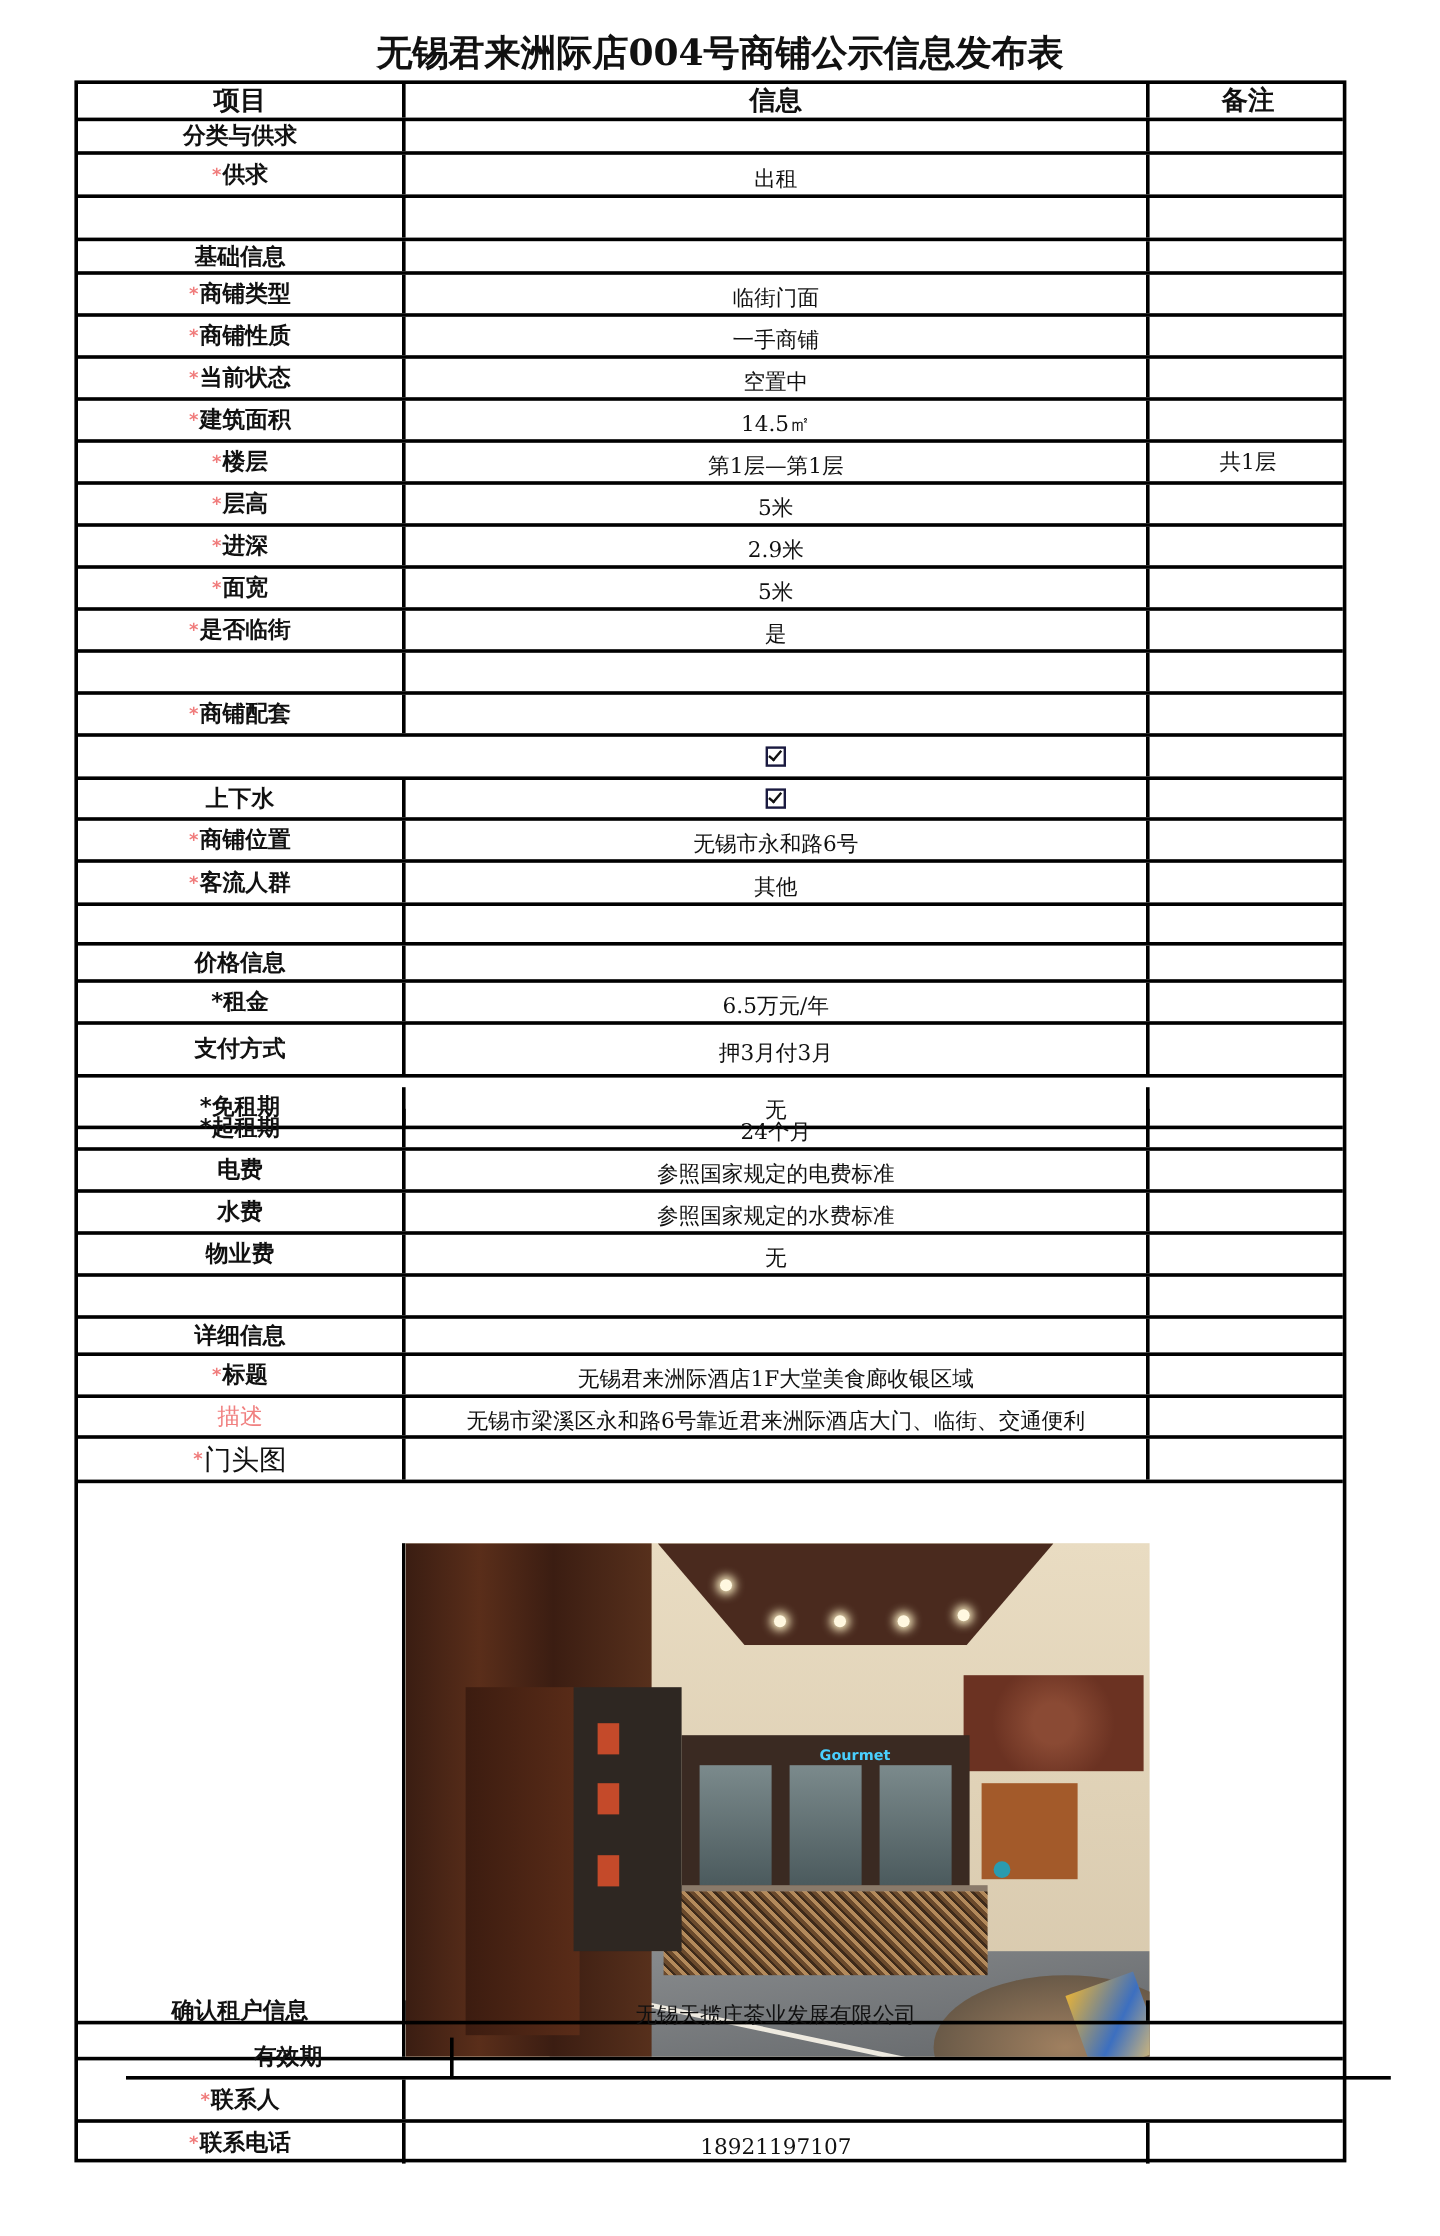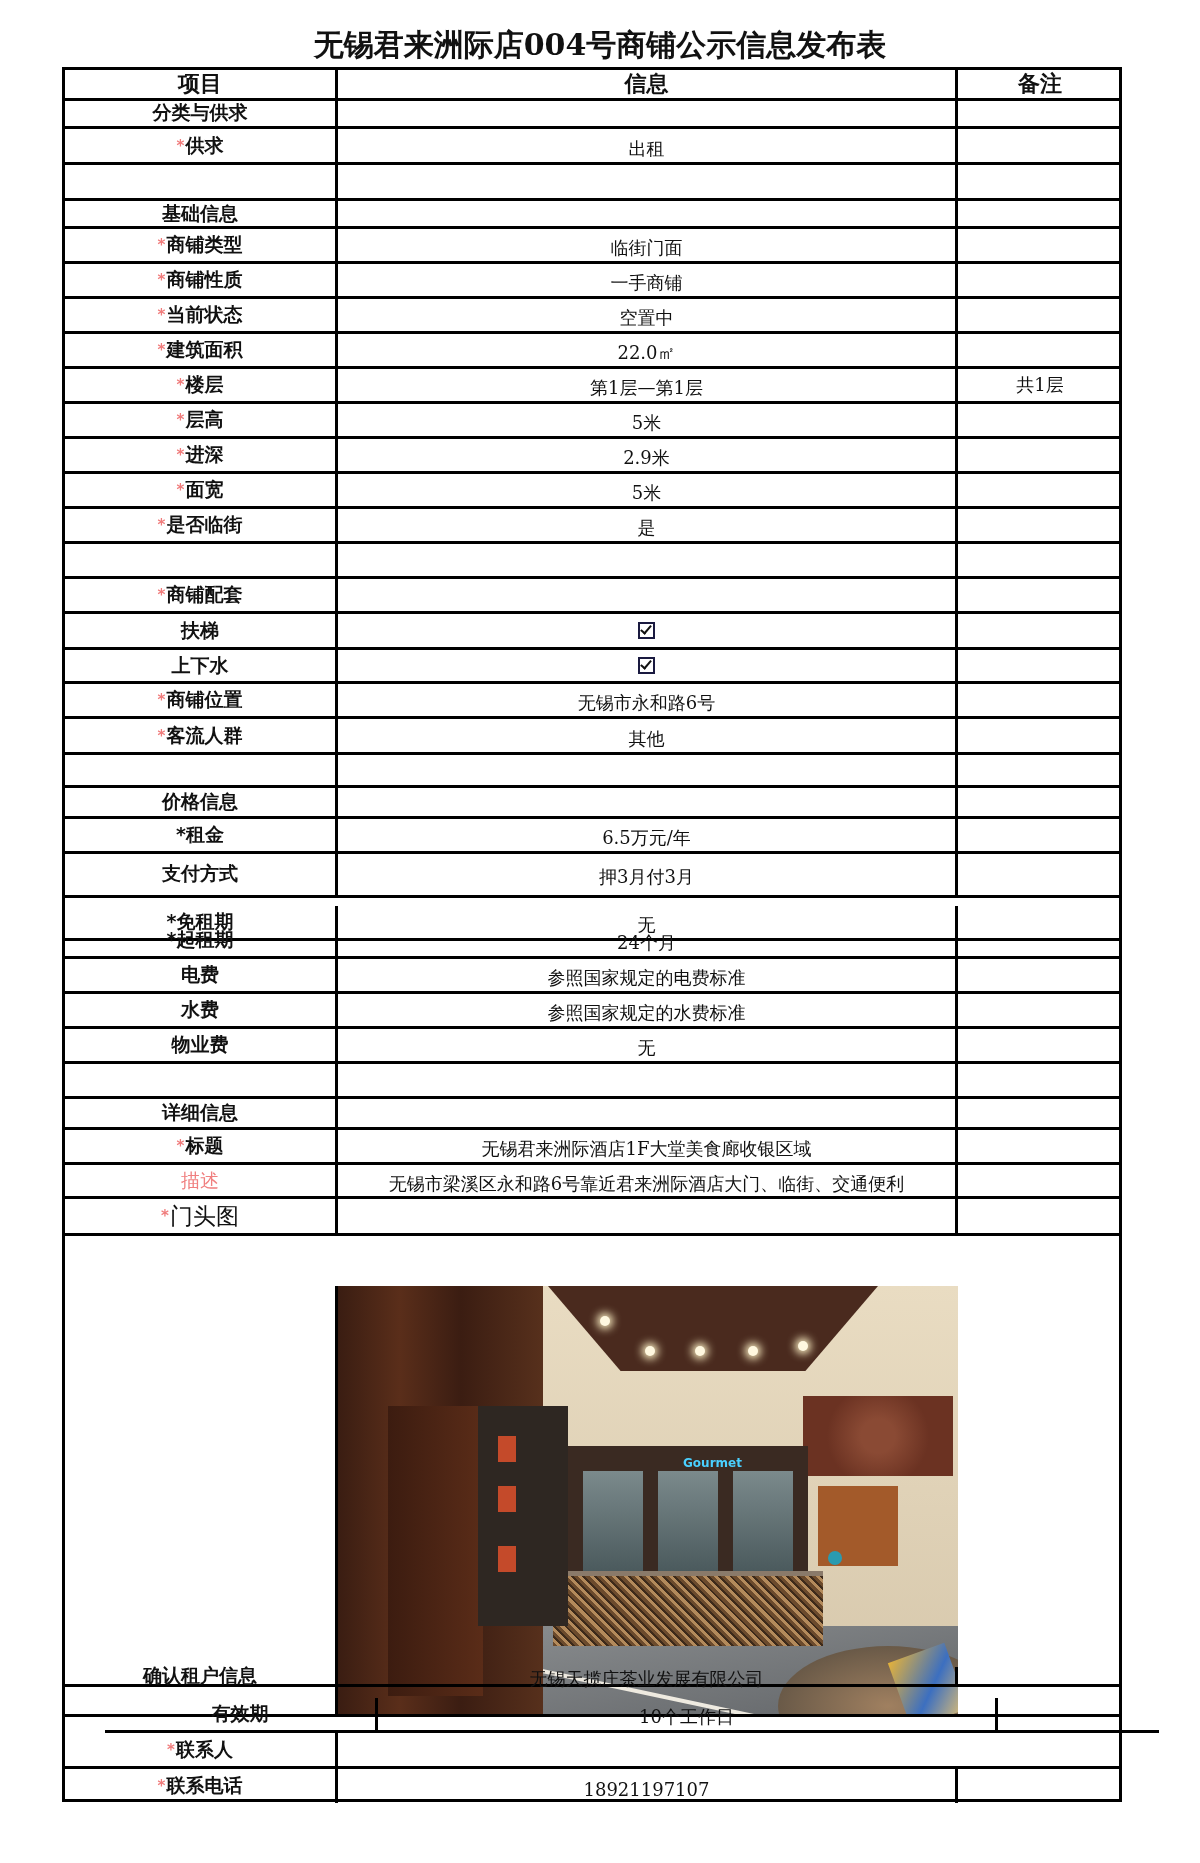--- a/index.html
+++ b/index.html
@@ -117,21 +117,21 @@
         <span>当前状态</span>
       </div>
       <div class="cell c2">空置中</div>
       <div class="cell c3"></div>
     </div>
     <div class="row" style="top: 264px; height: 35px;">
       <div class="cell c1">
         <span class="req">*</span>
         <span>建筑面积</span>
       </div>
-      <div class="cell c2">22.0㎡</div>
+      <div class="cell c2">14.5㎡</div>
       <div class="cell c3"></div>
     </div>
     <div class="row" style="top: 299px; height: 35px;">
       <div class="cell c1">
         <span class="req">*</span>
         <span>楼层</span>
       </div>
       <div class="cell c2">第1层—第1层</div>
       <div class="cell c3">共1层</div>
     </div>
@@ -176,23 +176,20 @@
     </div>
     <div class="row" style="top: 509px; height: 35px;">
       <div class="cell c1">
         <span class="req">*</span>
         <span>商铺配套</span>
       </div>
       <div class="cell c2"></div>
       <div class="cell c3"></div>
     </div>
     <div class="row" style="top: 544px; height: 36px;">
-      <div class="cell c1">
-        <span>扶梯</span>
-      </div>
       <div class="cell c2">
         <span class="chk"></span>
       </div>
       <div class="cell c3"></div>
     </div>
     <div class="row" style="top: 580px; height: 34px; text-decoration: underline;">
       <div class="cell c1">
         <span>上下水</span>
       </div>
       <div class="cell c2">
@@ -354,21 +351,20 @@
       <div class="cell c1">
         <span>确认租户信息</span>
       </div>
       <div class="cell c2">无锡天揽庄茶业发展有限公司</div>
       <div class="cell c3"></div>
     </div>
     <div class="row" style="top: 1628px; height: 35px; margin-left: 40px;">
       <div class="cell c1">
         <span>有效期</span>
       </div>
-      <div class="cell c2">10个工作日</div>
       <div class="cell c3"></div>
     </div>
     <div class="row" style="top: 1663px; height: 36px;">
       <div class="cell c1">
         <span class="req">*</span>
         <span>联系人</span>
       </div>
       <div class="cell c3"></div>
     </div>
     <div class="row last" style="top: 1699px; height: 34px;">

